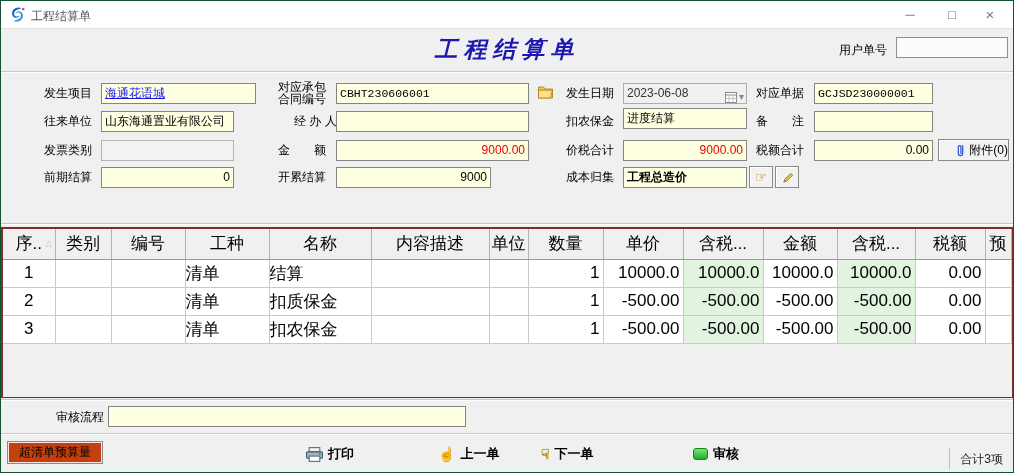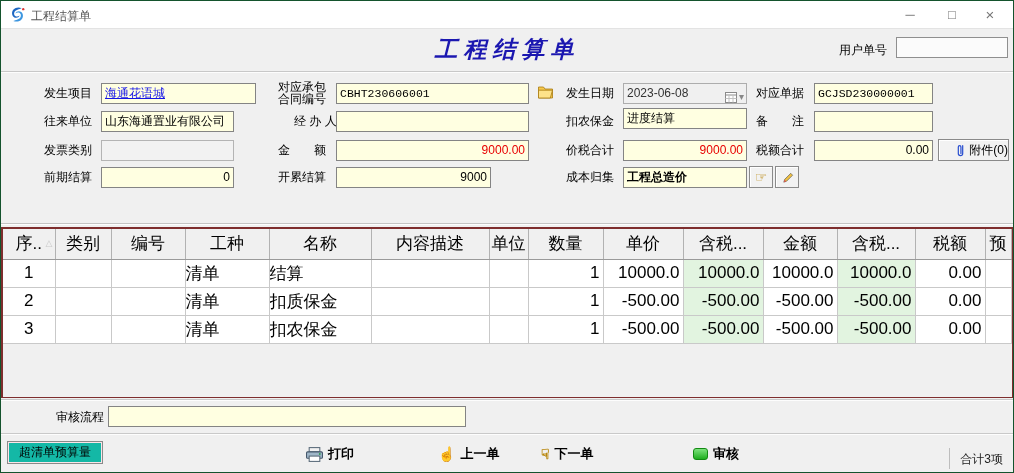--- a/index.html
+++ b/index.html
@@ -65,21 +65,21 @@
   .sort-tri { font-size:9px; color:#c9c9c9; position:absolute; right:2px; top:9px; }
 
   
   .review { position:absolute; left:0; top:398px; width:100%; height:35px; background:#f0f0f0;
             border-top:1px solid #c9c9c9; border-bottom:1px solid #c9c9c9;
             box-shadow:inset 0 1px 0 #fdfdfd, 0 1px 0 #fdfdfd; }
 
   
   .footer { position:absolute; left:0; top:434px; width:100%; height:38px; background:#f0f0f0; }
   .pink-btn { position:absolute; left:6px; top:6px; width:96px; height:23px;
-              background:#14b8a6; border:1px solid #8a8a8a;
+              background:#c2410c; border:1px solid #8a8a8a;
               box-shadow:inset 0 0 0 1px #fbe5e8; display:flex; align-items:center;
               justify-content:center; font-size:12px; cursor:pointer; }
   .tool-btn { position:absolute; top:8px; height:22px; display:flex; align-items:center;
               gap:5px; font-size:13px; font-weight:bold; cursor:pointer; background:none;
               border:none; font-family:inherit; }
   .audit-sq { width:15px; height:12px; border-radius:3px; border:1px solid #128a12;
               background:linear-gradient(#7de37d,#1fae1f); }
   .status-total { position:absolute; right:6px; bottom:4px; font-size:12px; color:#222;
                   border-left:1px solid #bdbdbd; padding:3px 4px 1px 10px; }
 </style>

